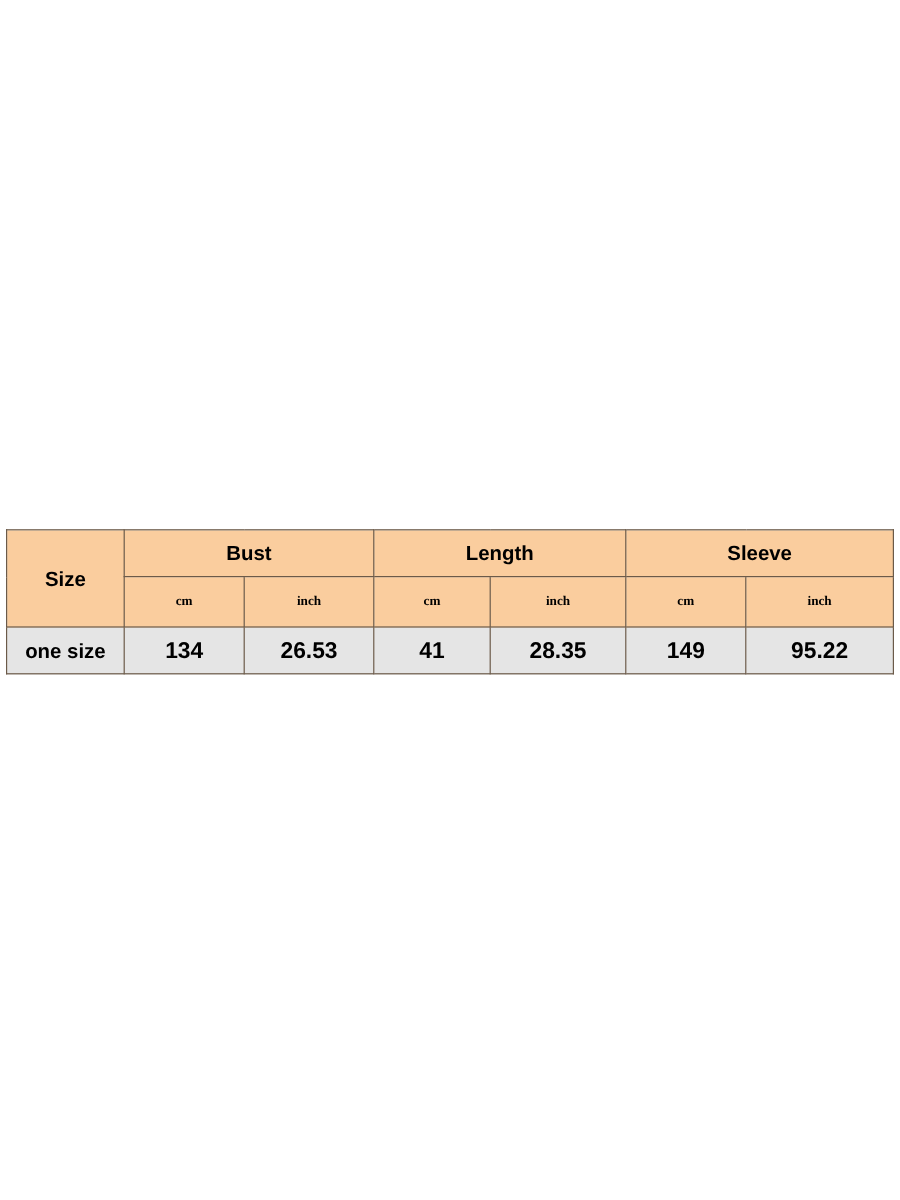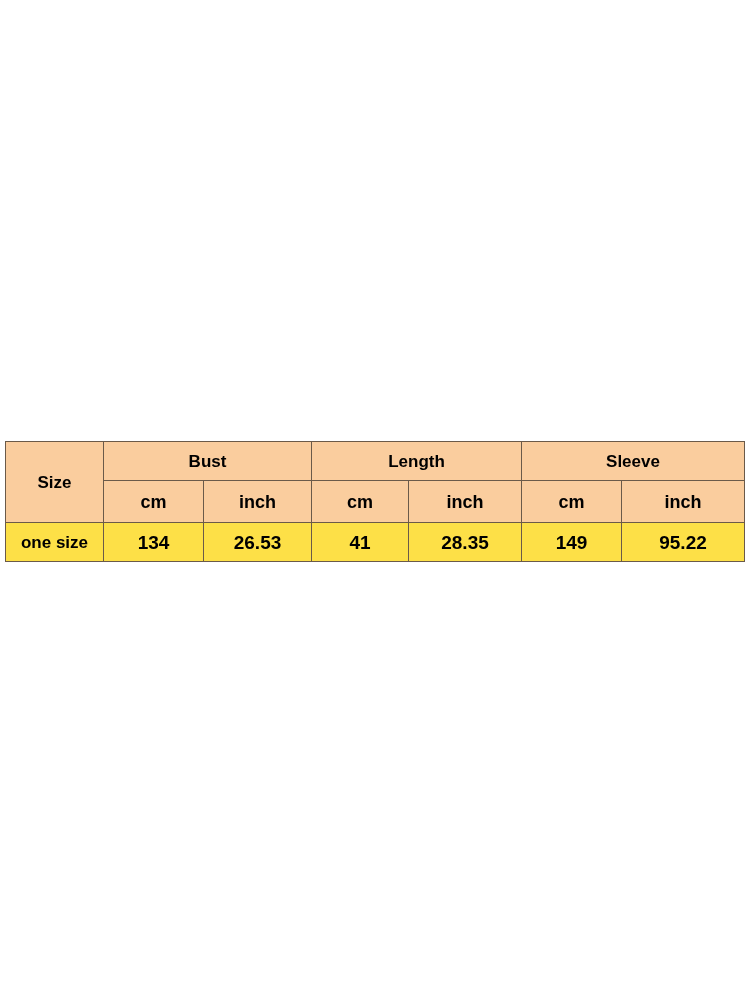--- a/index.html
+++ b/index.html
@@ -46,32 +46,33 @@
     background: #facd9e;
   }
 
   .grp-hdr {
     height: 38px;
     font-size: 17px;
   }
 
   .unit-hdr {
     height: 41px;
-    font-size: 18px;
+    font-size: 11px;
+    font-family: Liberation Serif, serif;
   }
 
   .size-hdr {
     height: 79px;
     font-size: 17px;
     margin-top: 28px;
   }
 
   
   .data-row td {
-    background: #fde047;
+    background: #e5e5e5;
     height: 38px;
     font-size: 19px;
     border-color: #808080;
   }
 
   .data-row td.size-cell {
     font-size: 17px;
   }
 
   

